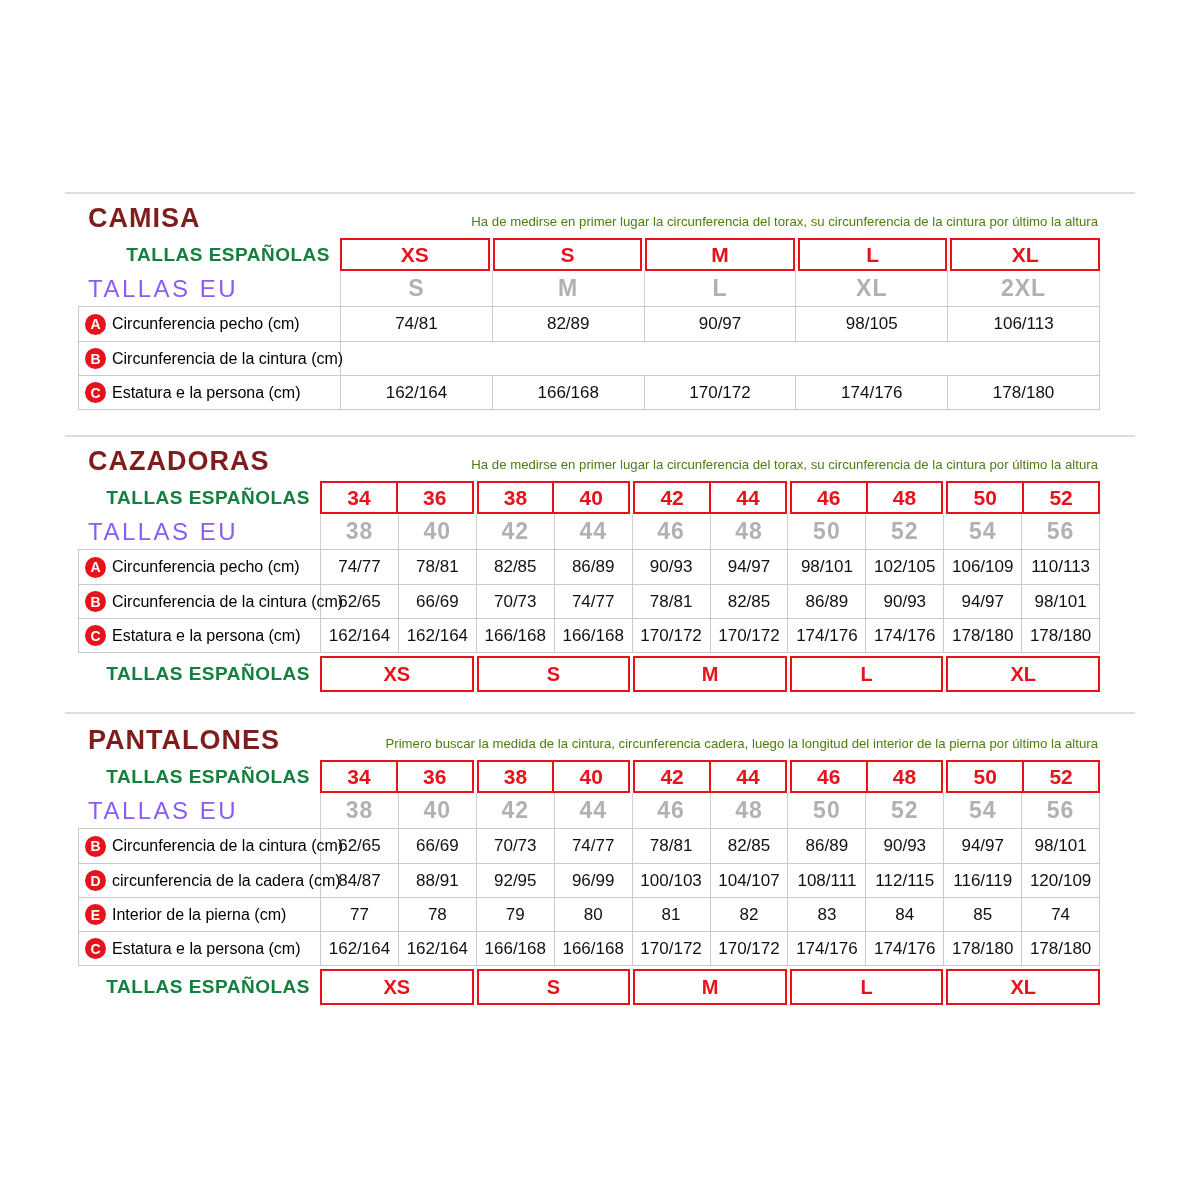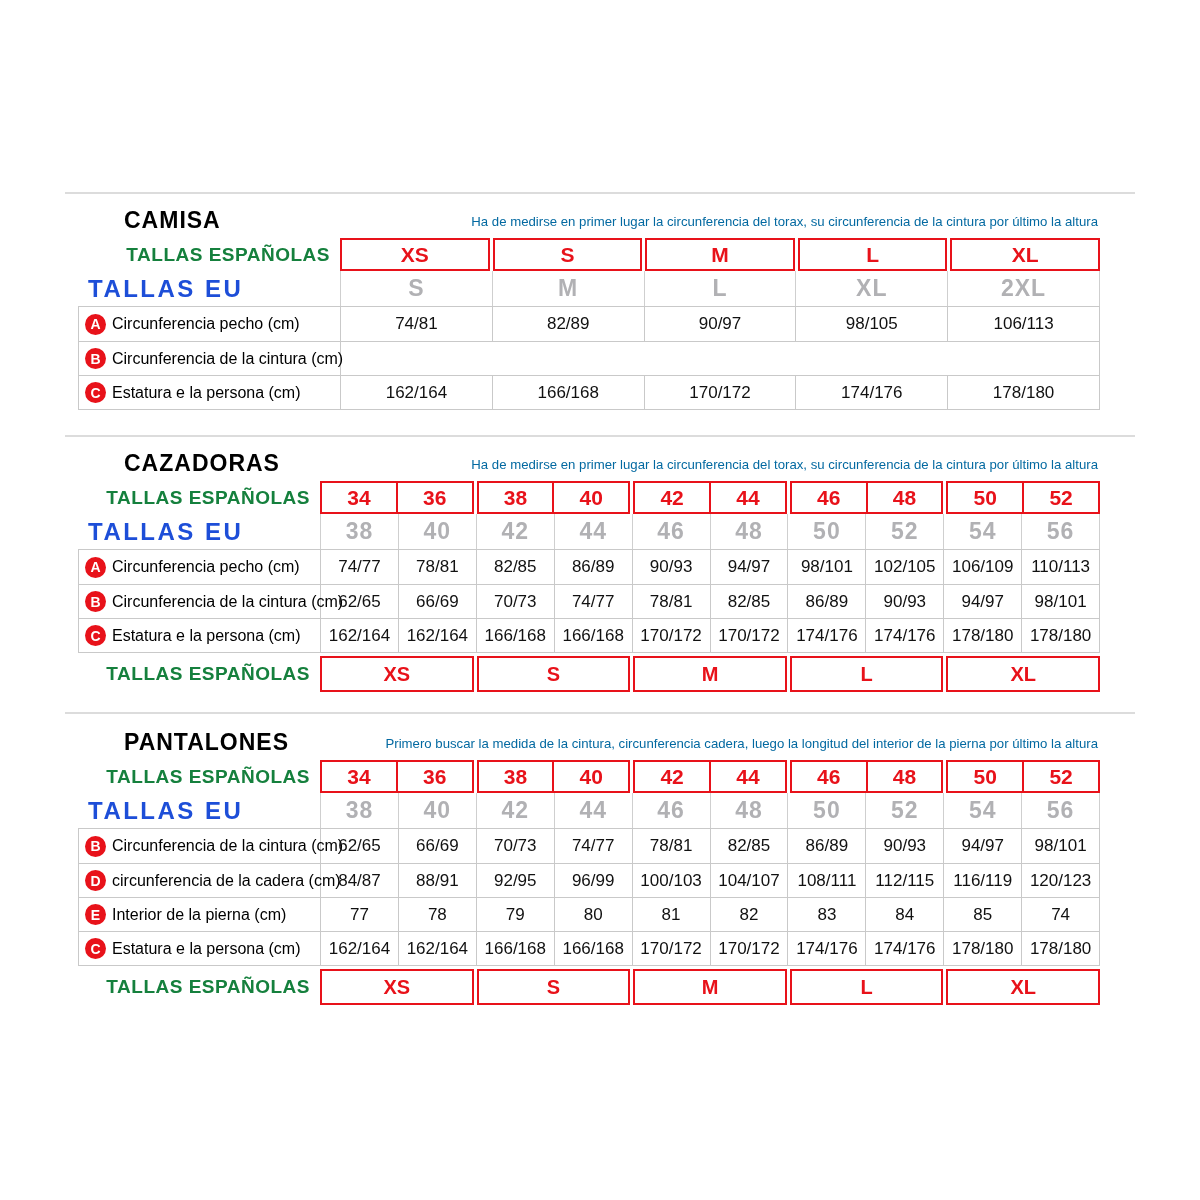--- a/index.html
+++ b/index.html
@@ -5,31 +5,31 @@
   * { margin:0; padding:0; box-sizing:border-box; }
   html,body { width:1200px; height:1200px; background:#ffffff; overflow:hidden;
               font-family:"Liberation Sans","DejaVu Sans",sans-serif; }
   .page { position:relative; width:1200px; height:1200px; background:#fff; }
 
   .tbl { position:absolute; left:65px; width:1070px; }
   .divider { height:2px; background:#dcdcdc; width:100%; }
 
   .title-row { position:relative; margin-left:13px; width:1022px; height:44px; }
   .s3 .title-row { height:46px; }
-  .title { position:absolute; left:10px; bottom:4px; color:#000000; font-size:23px;
-           font-weight:bold; letter-spacing:1px;margin-left:36px; }
-  .instruction { position:absolute; right:2px; bottom:9px; color:#0369a1; font-size:13.2px; }
+  .title { position:absolute; left:10px; bottom:4px; color:#7f1d1d; font-size:27px;
+           font-weight:bold; letter-spacing:1px; }
+  .instruction { position:absolute; right:2px; bottom:9px; color:#4d7c0f; font-size:13.2px; }
 
   .trow { display:flex; margin-left:13px; width:1022px; }
   .hdr-row { height:33px; }
   .hdr-label { display:flex; align-items:center; justify-content:flex-end;
                padding-right:10px; }
   .red-label { color:#15803d; font-weight:bold; font-size:19px; letter-spacing:0.5px; }
-  .eu-label { justify-content:flex-start; padding-left:10px; color:#1d4ed8;
-              font-weight:bold; font-size:24px; letter-spacing:2.5px; }
+  .eu-label { justify-content:flex-start; padding-left:10px; color:#8b5cf6;
+              font-weight:normal; font-size:24px; letter-spacing:2.5px; }
   .lblw-1 { width:262px; flex:none; }
   .lblw-2 { width:242px; flex:none; }
 
   .size-boxes { flex:1; display:flex; gap:3px; }
   .size-box { flex:1; display:flex; border:2.5px solid #e8121a; background:#fff; }
   .size-cell { flex:1; display:flex; align-items:center; justify-content:center;
                color:#e8121a; font-weight:bold; font-size:21px; }
   .size-cell + .size-cell { border-left:2.5px solid #e8121a; }
 
   .eu-row { height:35px; }
@@ -330,21 +330,21 @@
           <div class="dcells">
             <div class="dcell">84/87</div>
             <div class="dcell">88/91</div>
             <div class="dcell">92/95</div>
             <div class="dcell">96/99</div>
             <div class="dcell">100/103</div>
             <div class="dcell">104/107</div>
             <div class="dcell">108/111</div>
             <div class="dcell">112/115</div>
             <div class="dcell">116/119</div>
-            <div class="dcell">120/123</div>
+            <div class="dcell">120/109</div>
           </div>
         </div>
         <div class="drow">
           <div class="dlabel" style="width: 242px; flex: 0 0 auto;">
             <span class="badge">E</span>
             <span class="dlabel-text">Interior de la pierna (cm)</span>
           </div>
           <div class="dcells">
             <div class="dcell">77</div>
             <div class="dcell">78</div>

